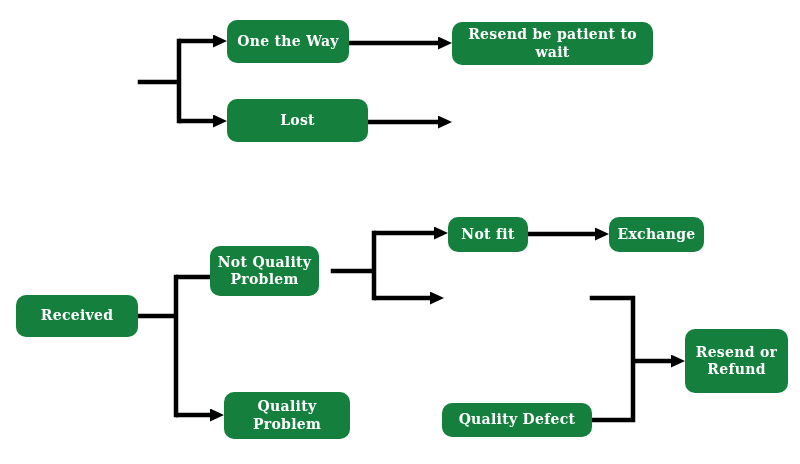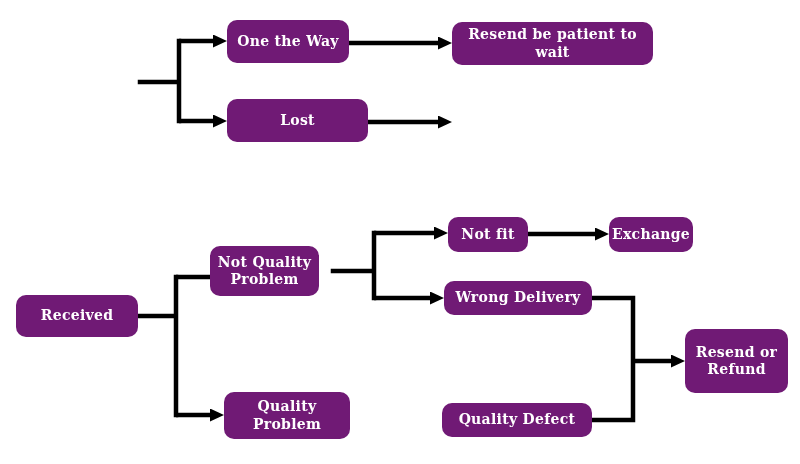--- a/index.html
+++ b/index.html
@@ -17,21 +17,21 @@
   }
   #connector-layer {
     position: absolute;
     left: 0;
     top: 0;
     width: 800px;
     height: 464px;
   }
   .node {
     position: absolute;
-    background: #701a75;
+    background: #15803d;
     color: #ffffff;
     border-radius: 10px;
     display: flex;
     align-items: center;
     justify-content: center;
     text-align: center;
     font-weight: 700;
     font-size: 14px;
     line-height: 1.25;
     letter-spacing: 0.3px;
@@ -89,25 +89,22 @@
   </div>
   <div class="node" style="left:210px;top:246px;width:109px;height:50px">
     <span>Not Quality Problem</span>
   </div>
   <div class="node" style="left:224px;top:392px;width:126px;height:47px">
     <span>Quality Problem</span>
   </div>
   <div class="node" style="left:448px;top:217px;width:80px;height:35px">
     <span>Not fit</span>
   </div>
-  <div class="node" style="left:609px;top:217px;width:84px;height:35px">
+  <div class="node" style="left:609px;top:217px;width:95px;height:35px">
     <span>Exchange</span>
-  </div>
-  <div class="node" style="left:444px;top:281px;width:148px;height:34px">
-    <span>Wrong Delivery</span>
   </div>
   <div class="node" style="left:685px;top:329px;width:103px;height:64px">
     <span>Resend or Refund</span>
   </div>
   <div class="node" style="left:442px;top:403px;width:150px;height:34px">
     <span>Quality Defect</span>
   </div>
 
 </div>
 

